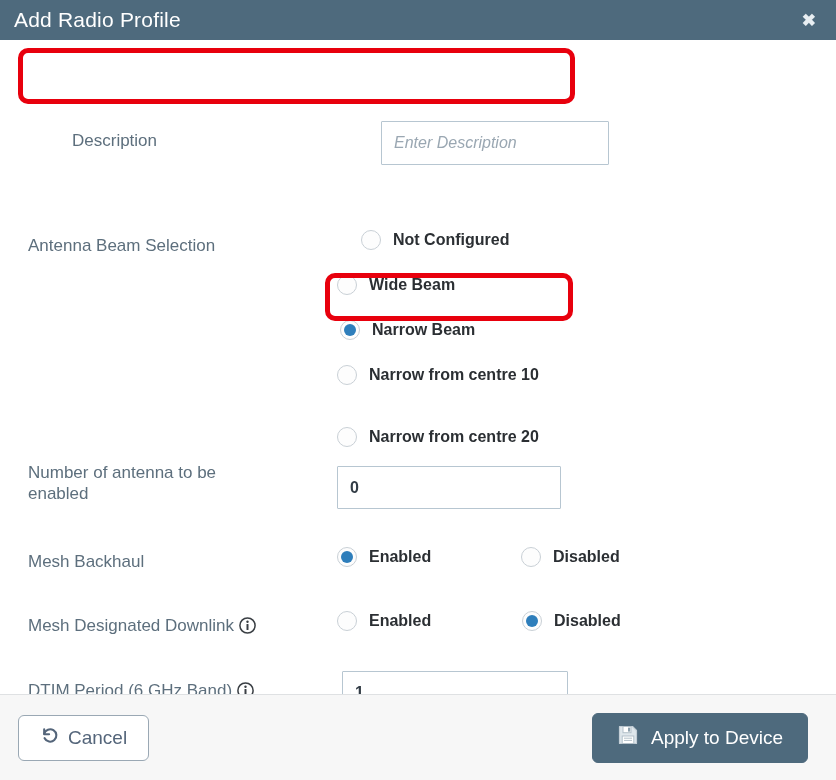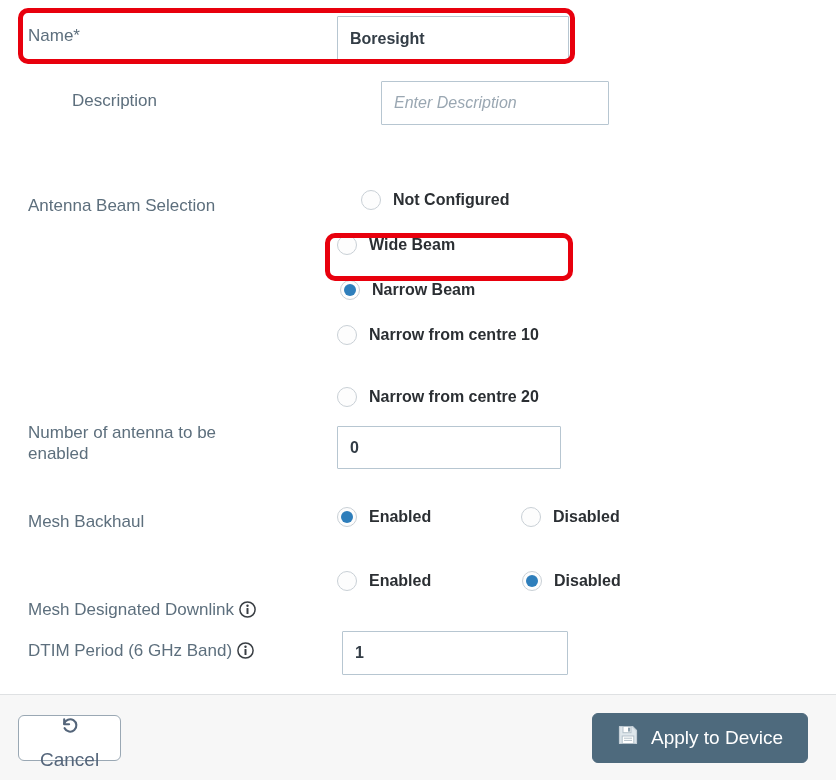--- a/index.html
+++ b/index.html
@@ -171,21 +171,20 @@
     gap: 9px;
     height: 46px;
     padding: 0 21px;
     background: #ffffff;
     border: 1px solid #9aa8b4;
     border-radius: 6px;
     color: #54657a;
     font-family: "Liberation Sans", sans-serif;
     font-size: 19px;
     cursor: pointer;
-    flex-direction: column;
   }
   .btn-apply {
     display: flex;
     align-items: center;
     gap: 12px;
     height: 50px;
     padding: 0 24px;
     background: #4e6a7d;
     border: 1px solid #4e6a7d;
     border-radius: 6px;
@@ -193,27 +192,27 @@
     font-family: "Liberation Sans", sans-serif;
     font-size: 19px;
     cursor: pointer;
   }
 </style>
 </head>
 <body>
 
 <div class="dialog">
 
+  <div class="dlg-header">
+    <div class="dlg-title">Add Radio Profile</div>
+    <div class="close-btn">✖</div>
+  </div>
 
   <div class="dlg-body">
 
-    <div class="row" style="top:0;height:62px;">
-      <div class="lbl" style="top:25px;">Name*</div>
-      <input class="inp" type="text" style="left: 337px; top: 16px; width: 232px; height: 45px;" value="Boresight">
-    </div>
 
     <div class="row" style="top:62px;height:65px;margin-left:44px;">
       <div class="lbl" style="top:28px;">Description</div>
       <input class="inp" type="text" style="left: 337px; top: 19px; width: 228px; height: 44px; font-style: italic;" placeholder="Enter Description">
     </div>
 
     <div class="row" style="top:127px;height:160px;">
       <div class="lbl" style="top:68px;">Antenna Beam Selection</div>
 
       <div class="radio-item" style="left:337px;top:63px;padding-left:24px;">
@@ -255,21 +254,21 @@
         <span class="radio-label">Enabled</span>
       </div>
 
       <div class="radio-item" style="left:521px;top:7px;">
         <span class="radio-dot"></span>
         <span class="radio-label">Disabled</span>
       </div>
     </div>
 
     <div class="row" style="top:562px;height:64px;">
-      <div class="lbl" style="top:13px;margin-top:24px;">
+      <div class="lbl" style="top:13px;">
         <span>Mesh Designated Downlink</span><span class="info-icon"><svg width="17" height="17" viewBox="0 0 17 17">
               <circle cx="8.5" cy="8.5" r="7.6" fill="#ffffff" stroke="#3a3f44" stroke-width="1.5"></circle>
               <circle cx="8.5" cy="4.8" r="1.2" fill="#3a3f44"></circle>
               <rect x="7.5" y="7" width="2" height="6" rx="0.6" fill="#3a3f44"></rect>
             </svg></span>
       </div>
 
       <div class="radio-item" style="left:337px;top:9px;">
         <span class="radio-dot"></span>
         <span class="radio-label">Enabled</span>

